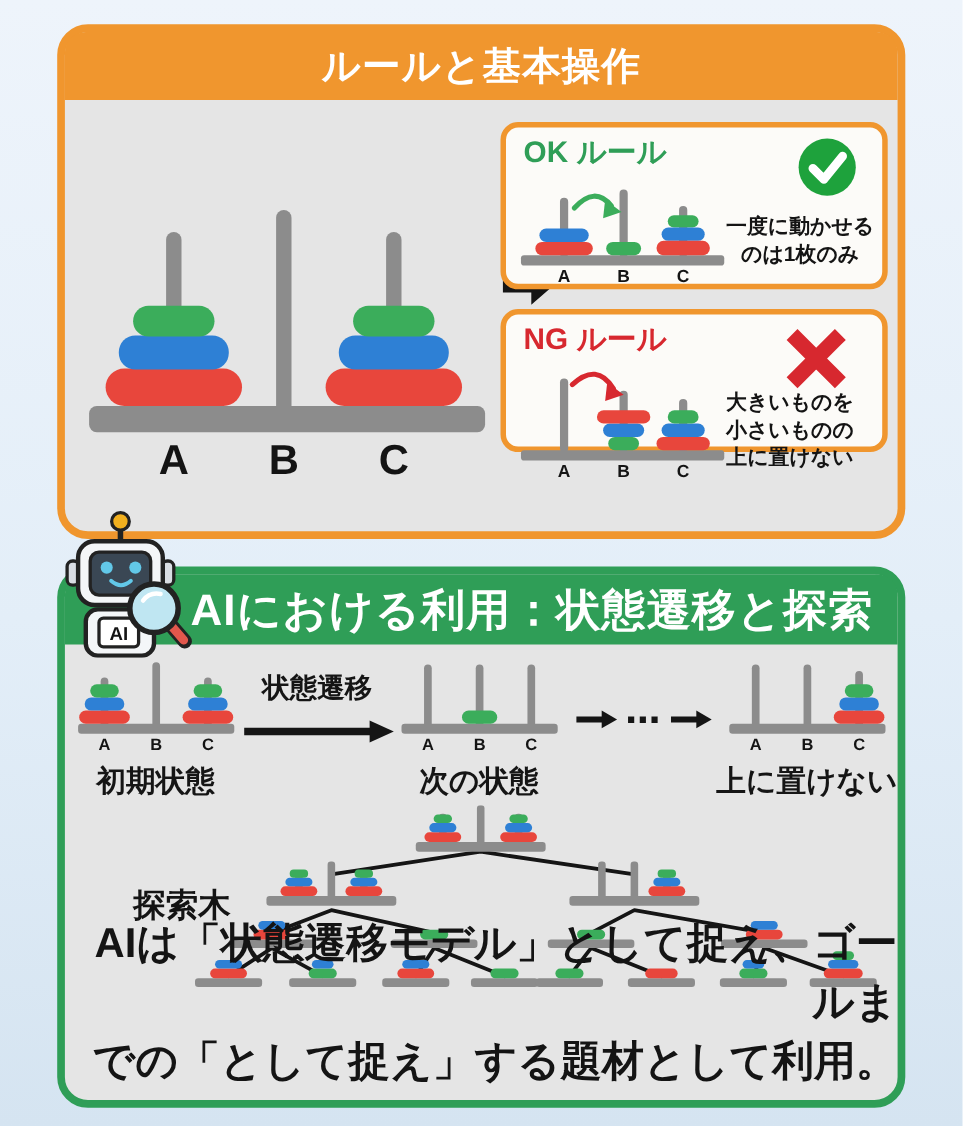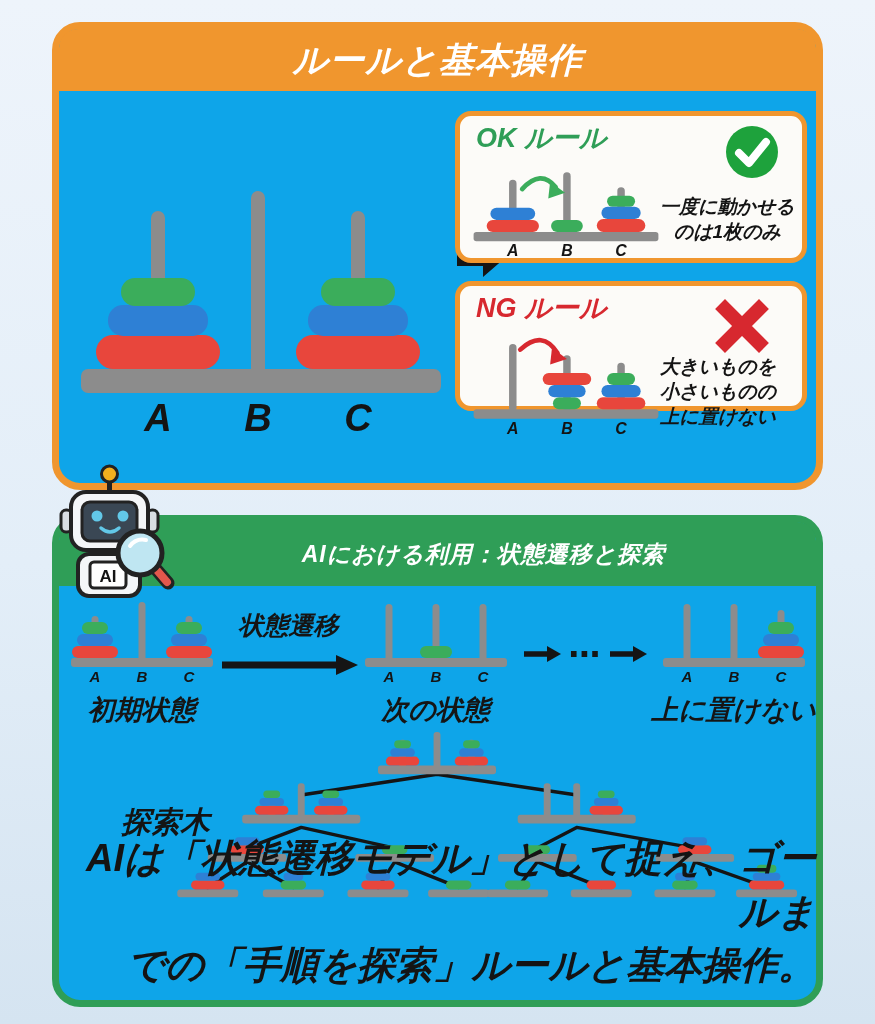--- a/index.html
+++ b/index.html
@@ -1,27 +1,27 @@
 <!DOCTYPE html>
 <html><head>
 <meta charset="utf-8">
 <style>
   html,body{margin:0;padding:0;}
   body{
     width:875px;height:1024px;position:relative;overflow:hidden;
     background:linear-gradient(180deg,#eef4fb 0%,#e3eef8 55%,#d5e4f1 100%);
     font-family:"Liberation Sans","DejaVu Sans",sans-serif;color:#151515;
   }
-  .panel{position:absolute;box-sizing:border-box;background:#0ea5e9;font-style:italic;}
+  .panel{position:absolute;box-sizing:border-box;background:#e5e5e5;}
   .rules-panel{left:52px;top:22px;width:771px;height:468px;border:7px solid #f0962e;border-radius:28px;}
   .ai-panel{left:52px;top:515px;width:771px;height:492px;border:7px solid #2f9e57;border-radius:28px;}
   .panel-header{height:62px;display:flex;align-items:center;justify-content:center;
     border-radius:19px 19px 0 0;color:#fff;font-weight:bold;font-size:35px;letter-spacing:1px;}
   .rules-panel .panel-header{background:#f0962e;}
-  .ai-panel .panel-header{height:64px;background:#2f9e57;font-size:23px;padding-left:92px;}
+  .ai-panel .panel-header{height:64px;background:#2f9e57;font-size:40px;padding-left:92px;}
   .panel-content{position:relative;width:100%;height:calc(100% - 62px);}
   .ai-panel .panel-content{height:calc(100% - 64px);}
 
   
   .pg{fill:#8c8c8c;} .dr{fill:#e8463c;} .db{fill:#2e80d5;} .dg{fill:#3bad5b;}
   text.abc{font-weight:bold;fill:#141414;text-anchor:middle;}
   .edge{stroke:#151515;stroke-width:3.5;stroke-linecap:round;}
 
   .main-hanoi{position:absolute;left:4px;top:48px;}
   .big-arrow{position:absolute;left:398px;top:146px;}
@@ -336,16 +336,16 @@
       <g>
         <rect class="pg" x="682" y="160" width="62" height="8" rx="3"></rect>
         <rect class="dr" x="695" y="151" width="36" height="9" rx="4.5"></rect>
         <rect class="db" x="699" y="143" width="28" height="8" rx="4"></rect>
         <rect class="dg" x="703" y="135" width="20" height="8" rx="4"></rect>
       </g>
     </svg>
 
     <div class="summary">
       <div>AIは「状態遷移モデル」として捉え、ゴールま</div>
-      <div>での「手順を探索」ルールと基本操作。</div>
+      <div>での「として捉え」する題材として利用。</div>
     </div>
   </div>
 </div>
 
 </body></html>

